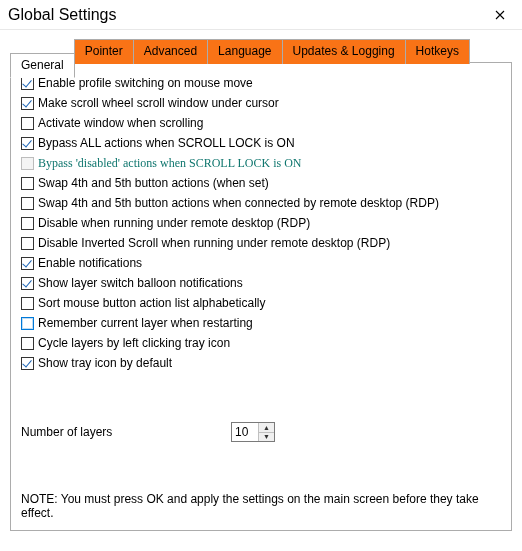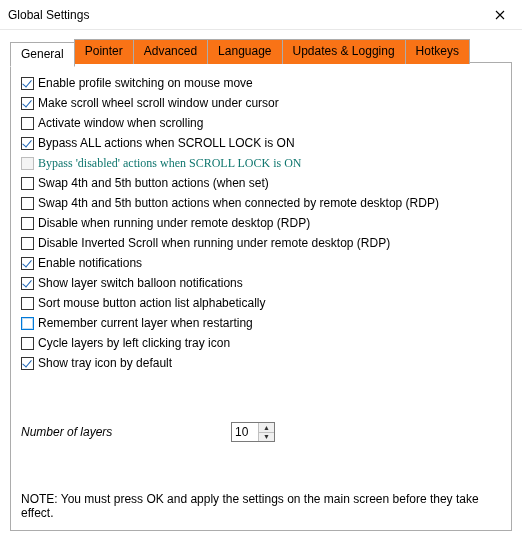--- a/index.html
+++ b/index.html
@@ -15,21 +15,21 @@
   }
   .titlebar {
     height: 30px;
     display: flex;
     align-items: center;
     justify-content: space-between;
     padding: 0 0 0 8px;
     border-bottom: 1px solid #e8e8e8;
     background: #fff;
   }
-  .titlebar .title { font-size: 12px; }
+  .titlebar .title { font-size: 16px; }
   .titlebar .close {
     width: 45px;
     height: 30px;
     display: flex;
     align-items: center;
     justify-content: center;
     font-size: 14px;
     cursor: default;
   }
   .content {
@@ -55,21 +55,21 @@
     cursor: default;
     color: #000;
   }
   .tab:first-child { margin-left: 0; }
   .tab.active {
     background: #fff;
     border-bottom: 1px solid #fff;
     z-index: 3;
     padding-top: 4px;
     padding-bottom: 5px;
-    top: 4px;
+    top: 15px;
   }
   .tab:not(.active) {
     top: 1px;
     background: #f97316;
   }
   .panel {
     border: 1px solid #acacac;
     flex: 1;
     margin-top: -1px;
     padding: 12px 10px 0 10px;
@@ -105,21 +105,21 @@
     transform: rotate(-50deg) translate(0.5px,-1px);
   }
   .cb.disabled { border-color: #bcbcbc; background: #f4f4f4; }
   .cb.highlight { border-color: #0078d7; box-shadow: 0 0 0 1px rgba(0,120,215,0.25) inset; }
   .layers-row {
     display: flex;
     align-items: center;
     margin-top: 50px;
     gap: 10px;
   }
-  .layers-label { width: 200px; font-style: italic; }
+  .layers-label { width: 200px; }
   .spinner {
     display: inline-flex;
     border: 1px solid #7a7a7a;
     height: 20px;
     background: #fdba74;
   }
   .spinner input {
     width: 26px;
     border: none;
     outline: none;

